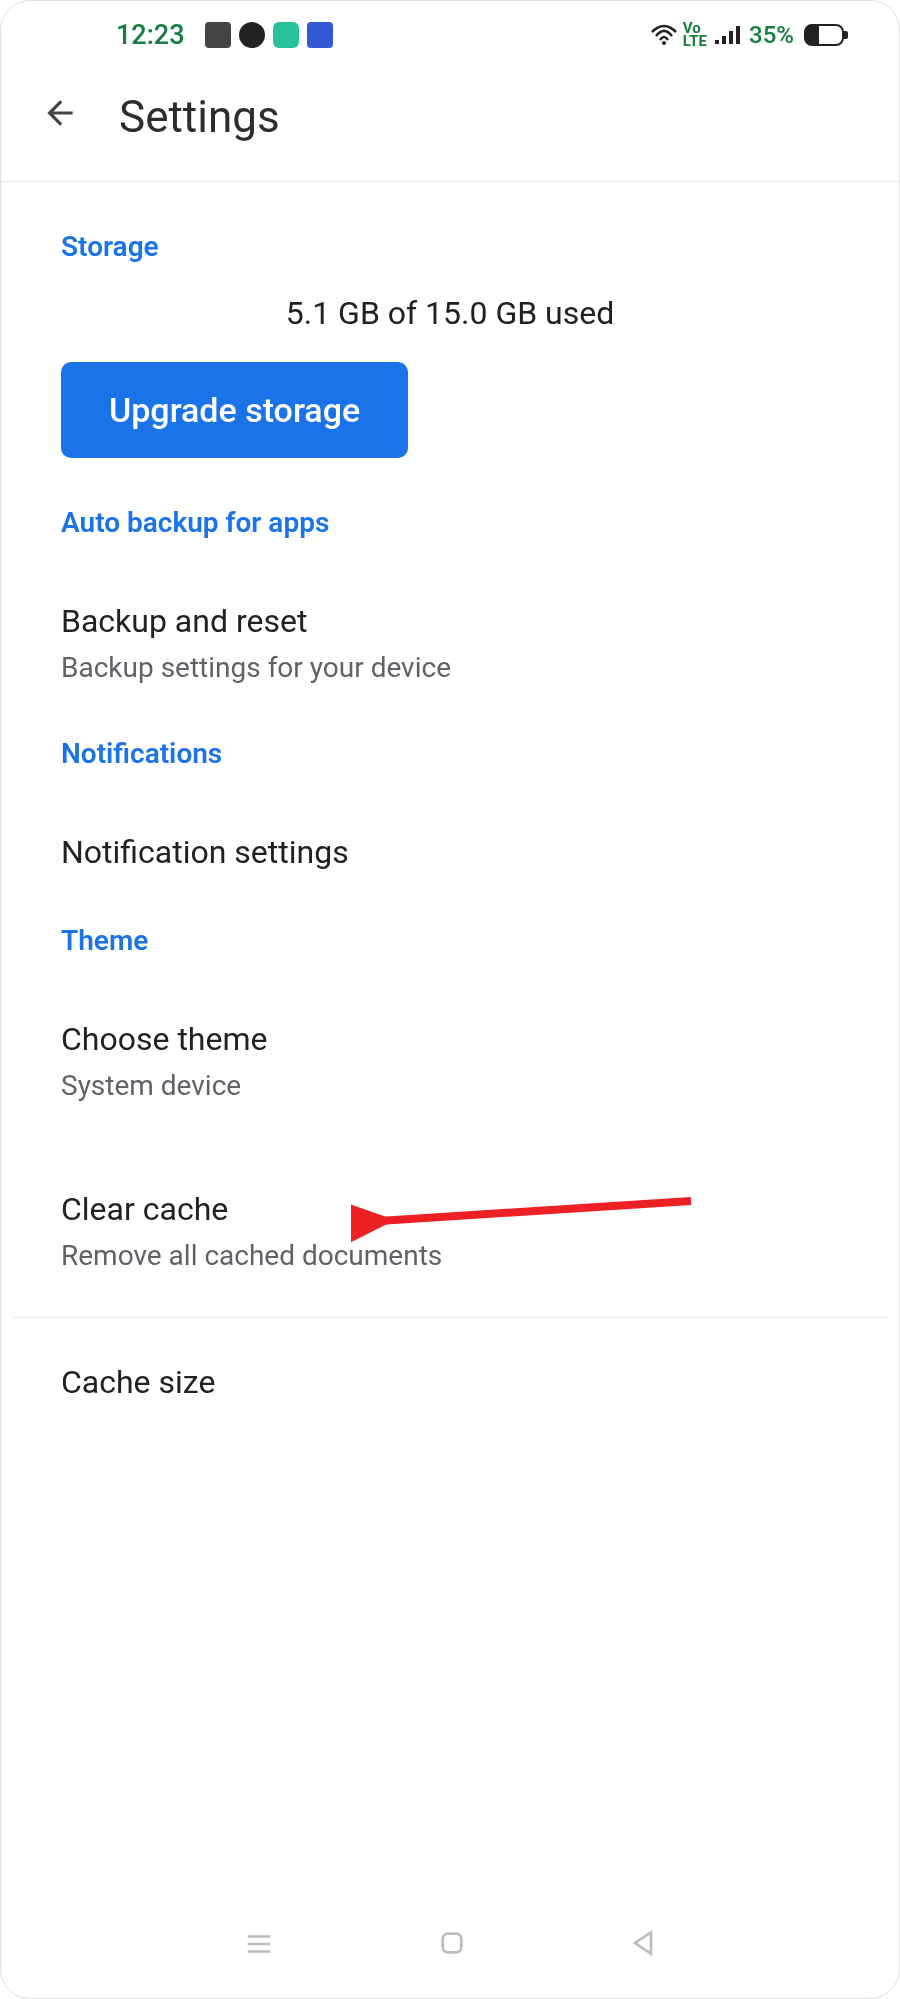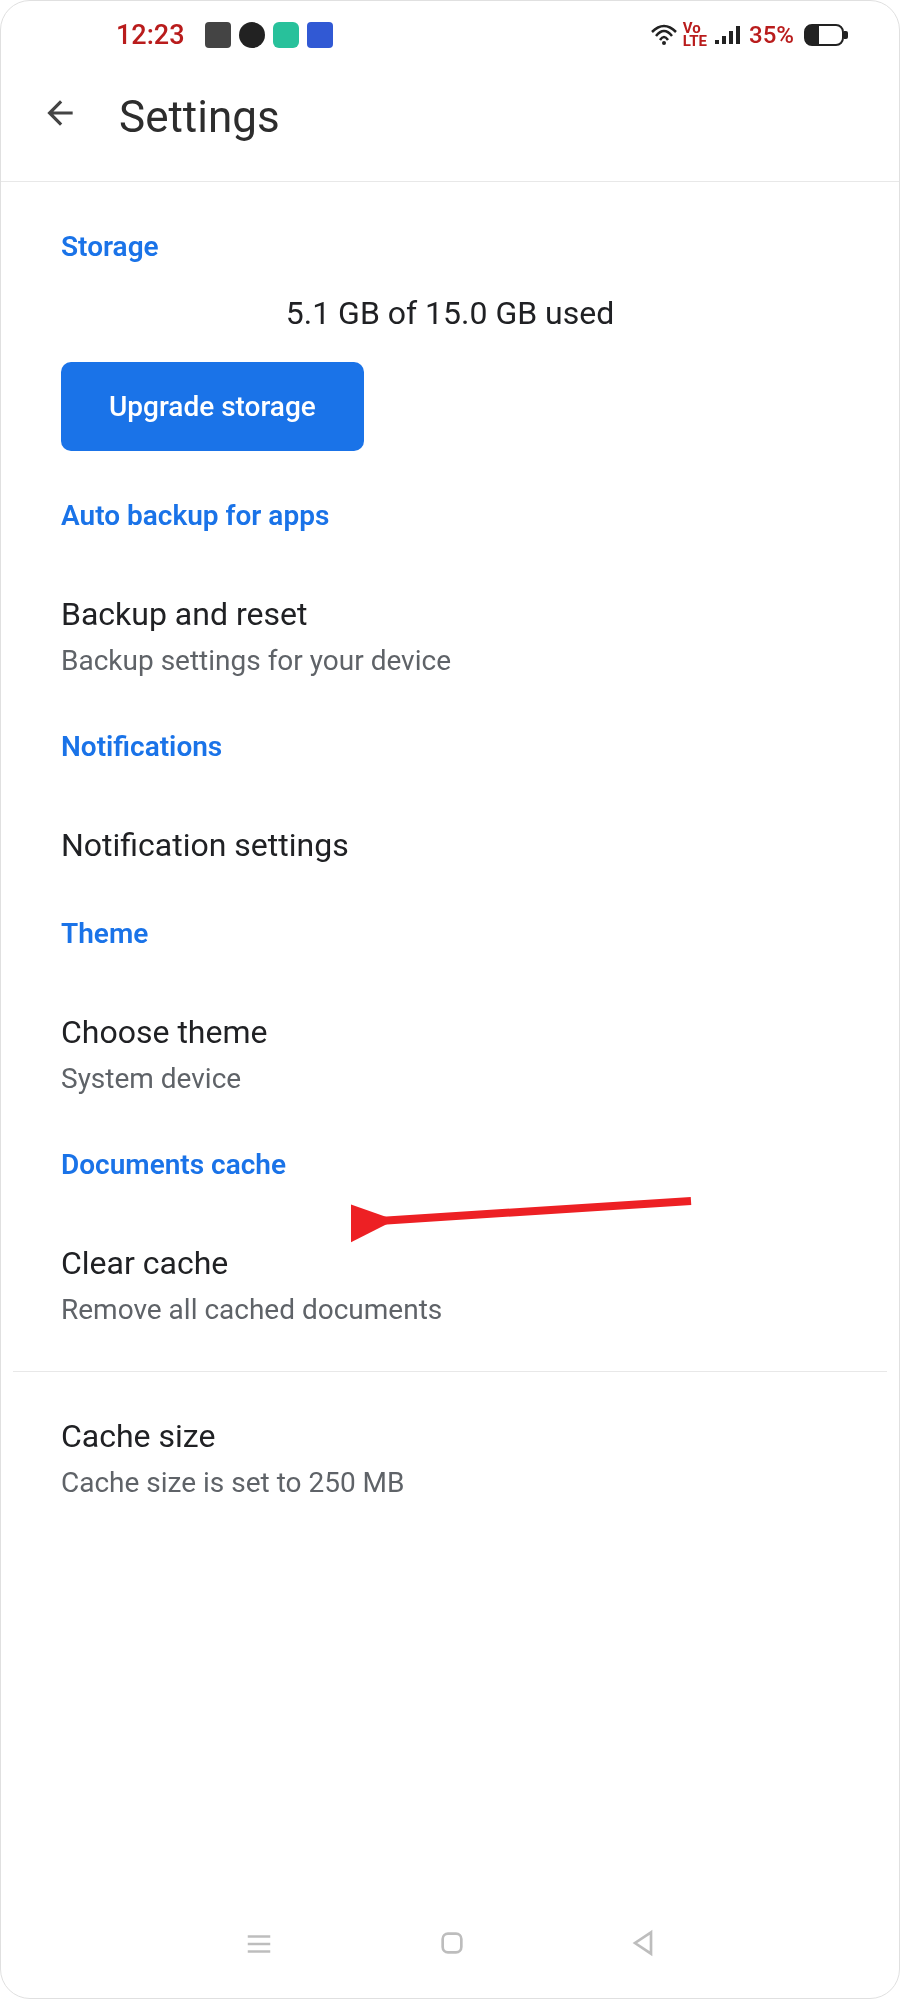--- a/index.html
+++ b/index.html
@@ -16,21 +16,21 @@
       border: 1px solid #e0e0e0;
       border-radius: 30px;
       overflow: hidden;
     }
     .status-bar {
       display: flex;
       justify-content: space-between;
       align-items: center;
       padding: 18px 55px 10px 115px;
       font-size: 27px;
-      color: #b91c1c;
+      color: #15803d;
       font-weight: 500;
     }
     .status-left {
       display: flex;
       align-items: center;
       gap: 12px;
     }
     .status-icons-left {
       display: flex;
       gap: 8px;
@@ -127,21 +127,21 @@
       font-size: 32px;
       color: #202124;
       font-weight: 400;
       line-height: 1.4;
       text-align: center;
     }
     .upgrade-btn {
       background: #1a73e8;
       color: #ffffff;
       border: none;
-      font-size: 28px;
+      font-size: 34px;
       font-weight: 500;
       padding: 28px 48px;
       border-radius: 10px;
       margin-top: 26px;
       cursor: pointer;
       font-family: 'Google Sans', 'Roboto', sans-serif;
     }
     .item {
       padding-top: 30px;
     }
@@ -262,29 +262,27 @@
 
   <div class="section">
     <div class="section-header">Theme</div>
     <div class="item">
       <div class="item-title">Choose theme</div>
       <div class="item-subtitle">System device</div>
     </div>
   </div>
 
   <div class="section">
-    <div class="section-header">Documents cache</div>
     <div class="item">
       <div class="item-title">Clear cache</div>
       <div class="item-subtitle">Remove all cached documents</div>
     </div>
     <div class="divider"></div>
     <div class="item" style="padding-top:40px">
       <div class="item-title">Cache size</div>
-      <div class="item-subtitle">Cache size is set to 250 MB</div>
     </div>
   </div>
 
 
 </div>
 
 <svg class="arrow-overlay" width="360" height="70">
   <defs>
     <marker id="arrowhead" markerWidth="14" markerHeight="12" refX="2" refY="6" orient="auto">
       <polygon points="14 0, 0 6, 14 12" fill="#ed2024"></polygon>

